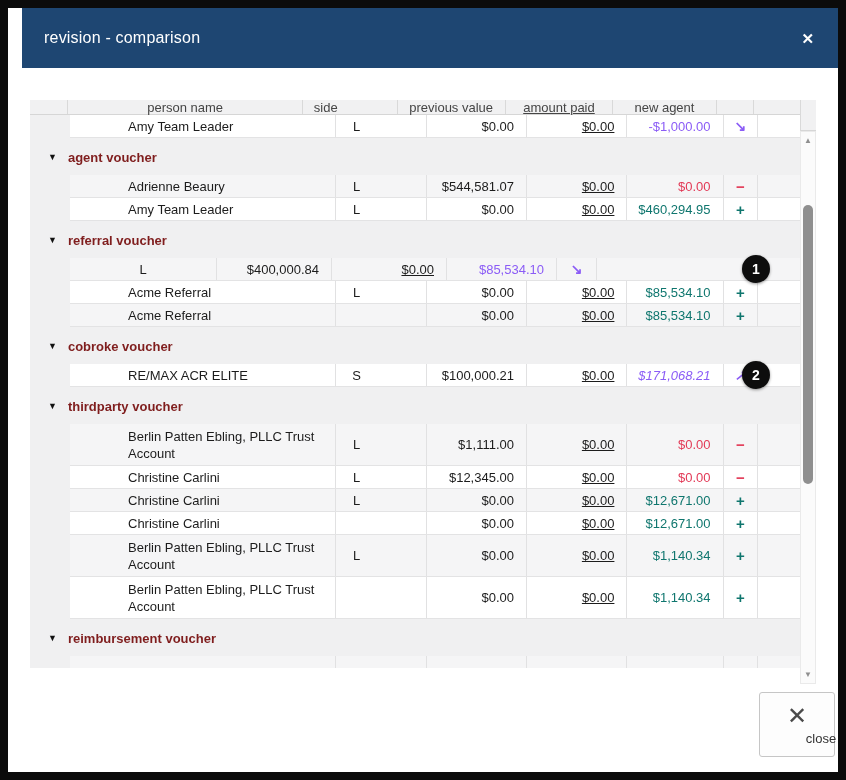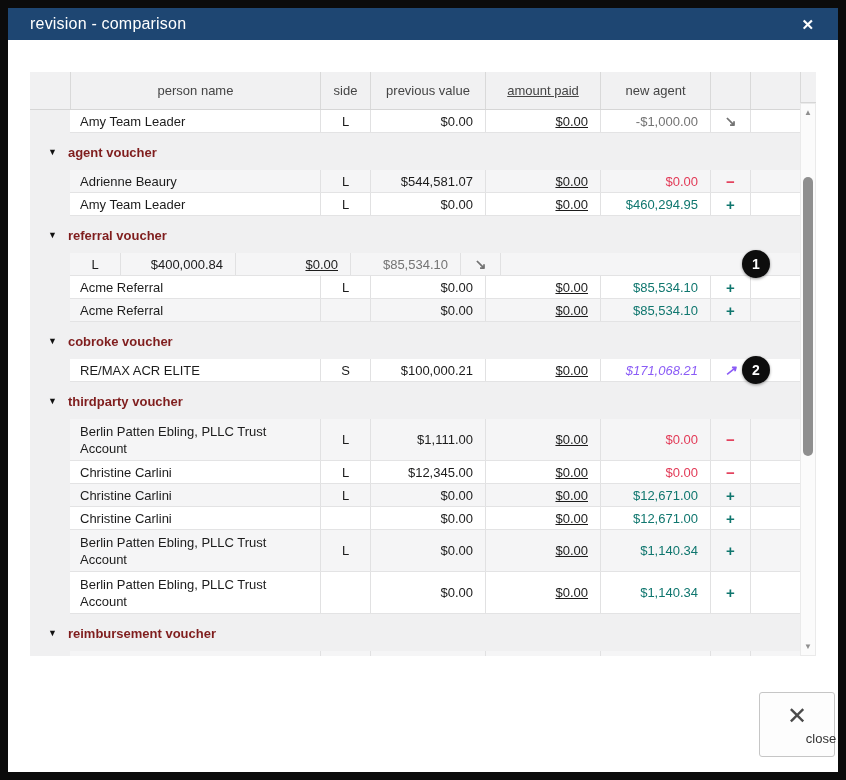--- a/index.html
+++ b/index.html
@@ -1,58 +1,58 @@
 <!DOCTYPE html>
 <html><head>
 <meta charset="utf-8">
 <style>
   * { margin:0; padding:0; box-sizing:border-box; }
   body { width:846px; height:780px; font-family:"Liberation Sans", sans-serif; }
   .page { width:846px; height:780px; background:#0b0b0b; padding:8px; }
   .modal { width:100%; height:100%; background:#ffffff; display:flex; flex-direction:column; }
 
-  .modal-header { height:32px; background:#1e4672; color:#ffffff; display:flex;
-    align-items:center; justify-content:space-between; padding:0 24px 0 22px; flex:0 0 auto; }
+  .modal-header { height:60px; background:#1e4672; color:#ffffff; display:flex;
+    align-items:center; justify-content:space-between; padding:0 24px 0 22px; flex:0 0 auto;margin-left:14px; }
   .modal-title { font-size:16px; font-weight:400; letter-spacing:.2px; }
   .modal-close { font-size:15px; font-weight:bold; cursor:pointer; line-height:1; }
 
   .modal-body { flex:1; position:relative; background:#fff; }
 
   .grid { position:absolute; left:22px; top:32px; width:786px; height:584px; display:flex; }
   .grid-main { width:770px; display:flex; flex-direction:column; }
 
-  .grid-header { display:flex; height:39px; background:#f1f1f2; border-bottom:1px solid #d6d6d6;
+  .grid-header { display:flex; height:15px; background:#f1f1f2; border-bottom:1px solid #d6d6d6;
     color:#454545; font-size:13px; }
   .grid-header .hcell { display:flex; align-items:center; justify-content:center;
     border-left:1px solid #d9d9d9; height:100%; }
   .grid-header .hcell:first-child { border-left:none; }
 
   .grid-body { height:553px; background:#f0f0f1; overflow:hidden; }
 
   .c0 { width:40px; } .c-person { width:250px; } .c-side { width:50px; }
-  .c-prev { width:115px; } .c-paid { width:115px;text-decoration:underline; } .c-new { width:110px; }
+  .c-prev { width:115px;margin-left:48px; } .c-paid { width:115px;text-decoration:underline; } .c-new { width:110px; }
   .c-icon { width:40px; } .c-x { width:50px; }
 
   .group-row { height:24px; margin:7px 0 6px 0; display:flex; align-items:center;
     padding-left:18px; cursor:pointer; }
   .group-caret { font-size:9px; color:#111; margin-right:11px; line-height:1; }
   .group-label { font-size:13px; font-weight:bold; color:#7f1d1d; }
 
   .data-row { margin-left:40px; width:730px; display:flex; position:relative;
     border-bottom:1px solid #e3e3e4; background:#fff; font-size:13px; color:#1c1c1c;
-    min-height:23px; align-items:stretch; }
+    min-height:23px; align-items:stretch;padding-left:48px; }
   .data-row.shade { background:#f5f5f6; }
   .data-row.tall { min-height:42px; }
   .cell { display:flex; align-items:center; border-left:1px solid #e1e1e2; }
   .cell:first-child { border-left:none; }
   .cell.c-person { padding:2px 6px 2px 10px; line-height:17px; }
   .cell.c-side { justify-content:center; }
   .cell.c-prev, .cell.c-paid, .cell.c-new { justify-content:flex-end; padding-right:12px; }
   .cell.c-icon { justify-content:center; font-weight:bold; }
-  .st-decrease { color:#737373; } .st-increase { color:#8b5cf6;font-style:italic; }
+  .st-decrease { color:#8b5cf6; } .st-increase { color:#8b5cf6;font-style:italic; }
   .st-added { color:#0f766e; } .st-removed { color:#e23a57; }
   .icon-plus { font-size:15px; } .icon-minus { font-size:15px; }
   .icon-arrow { font-size:14px; font-weight:normal; }
 
   .callout-badge { position:absolute; width:28px; height:28px; right:30px; top:-3px;
     background:#0d0d0d; border-radius:50%; color:#fff; font-size:14px; font-weight:bold;
     display:flex; align-items:center; justify-content:center; z-index:5;
     box-shadow:0 1px 3px rgba(0,0,0,.4); }
 
   .vscroll { width:16px; display:flex; flex-direction:column; }

